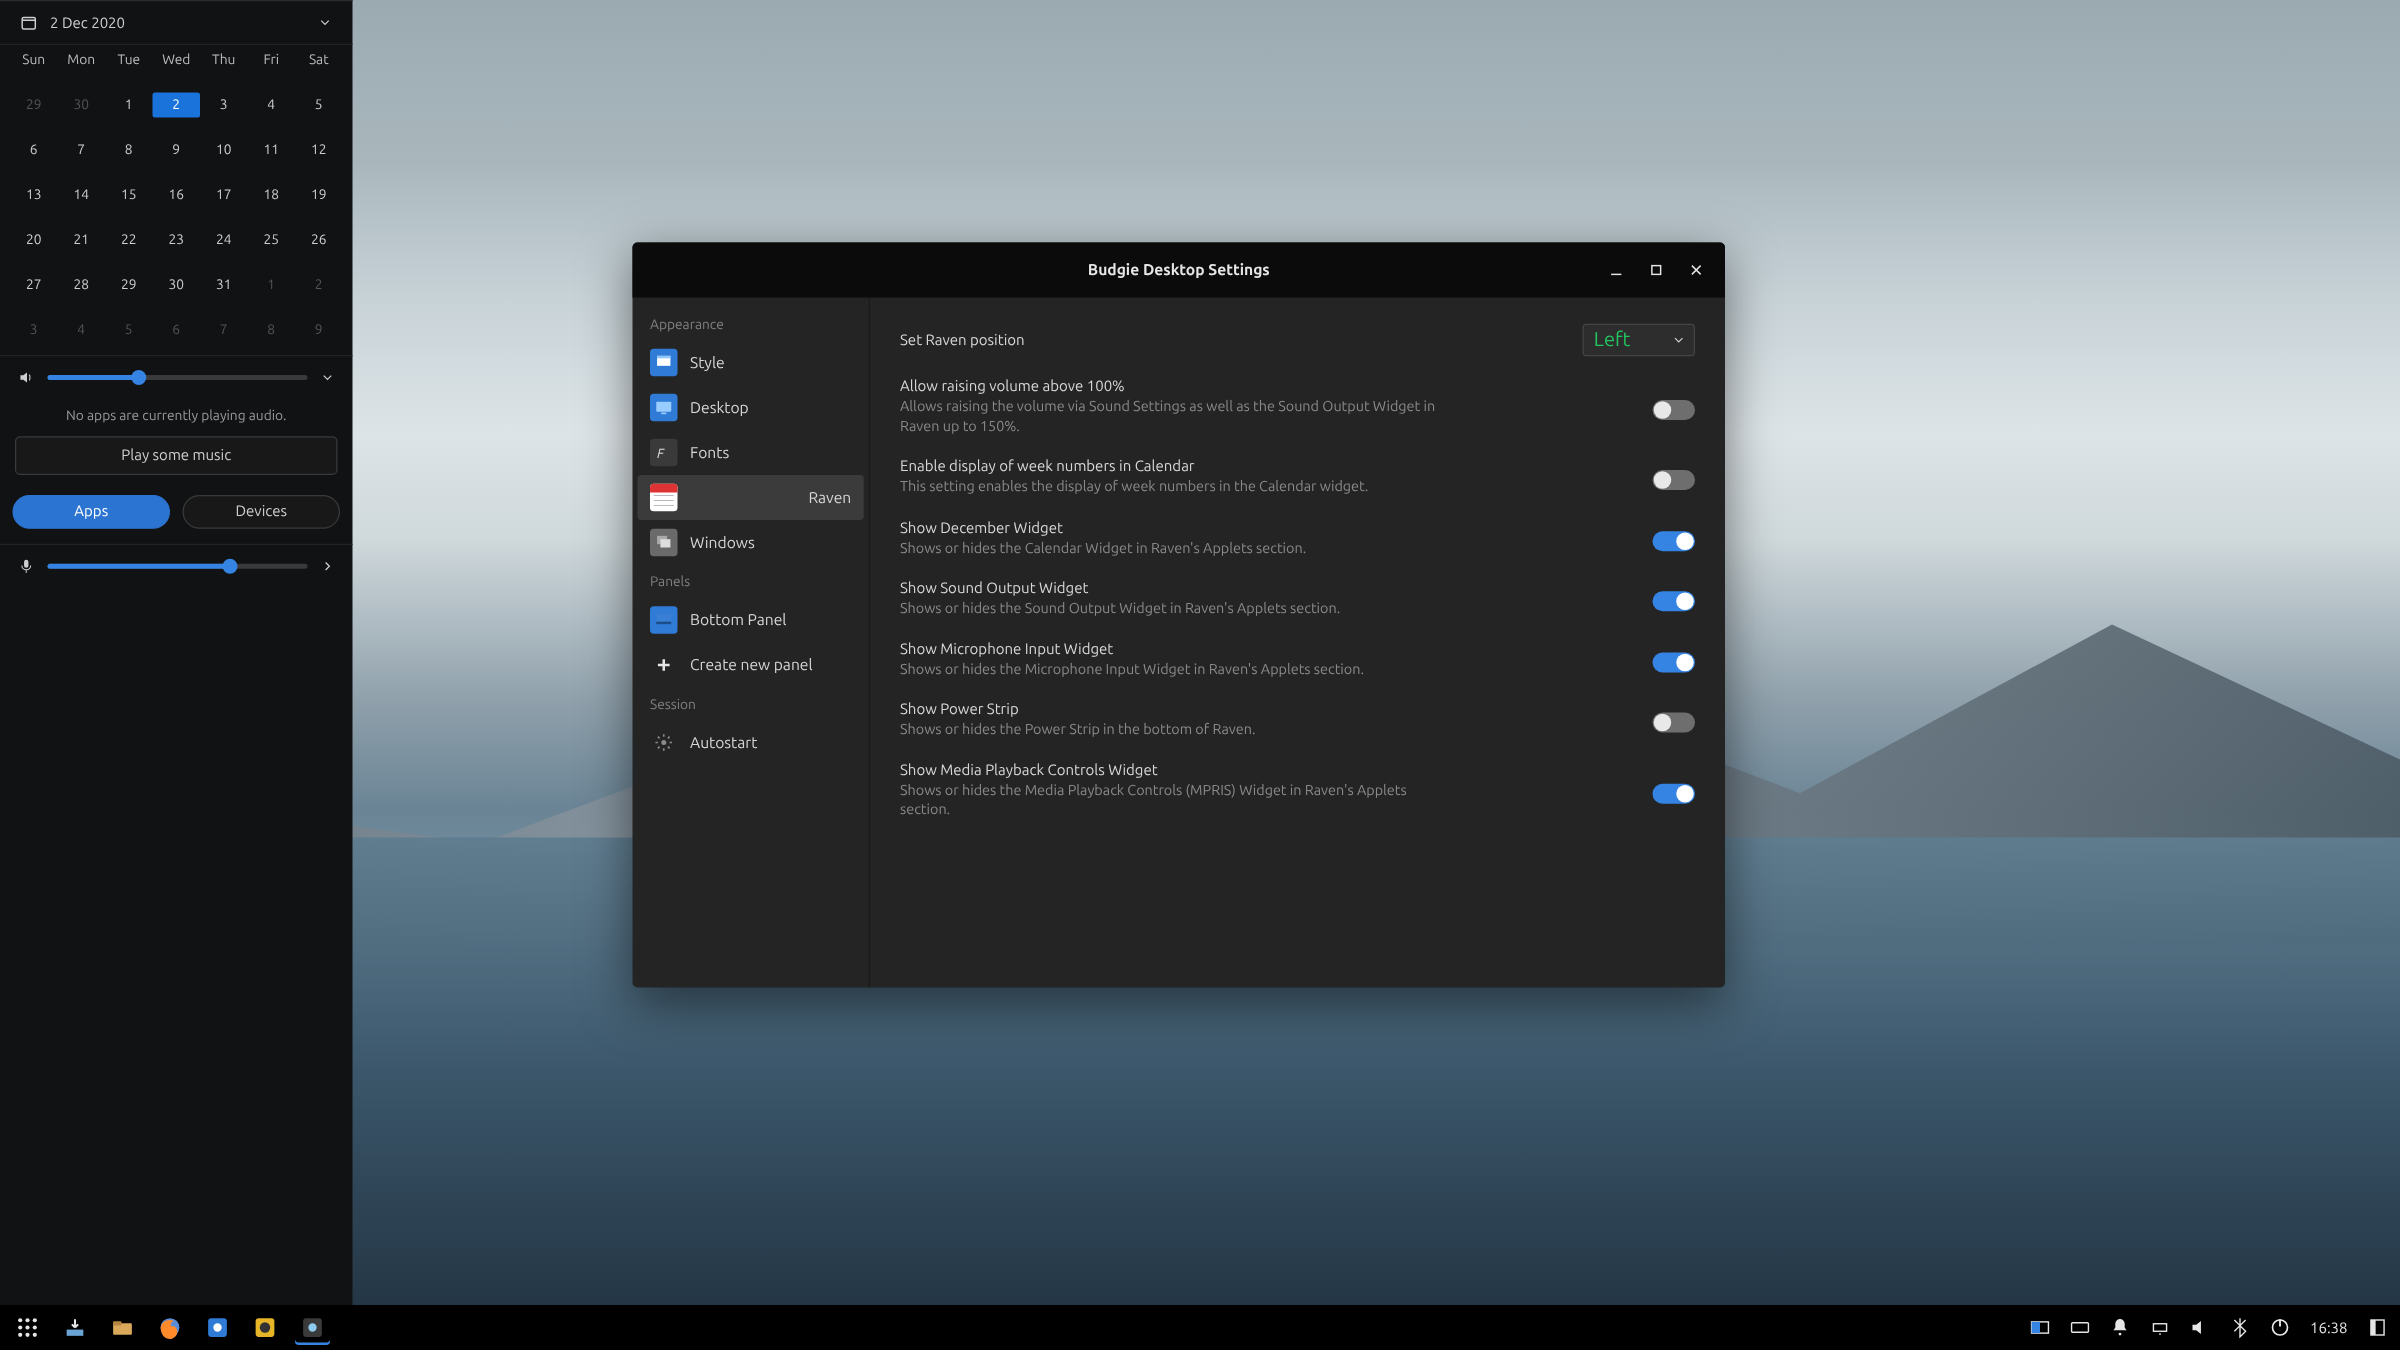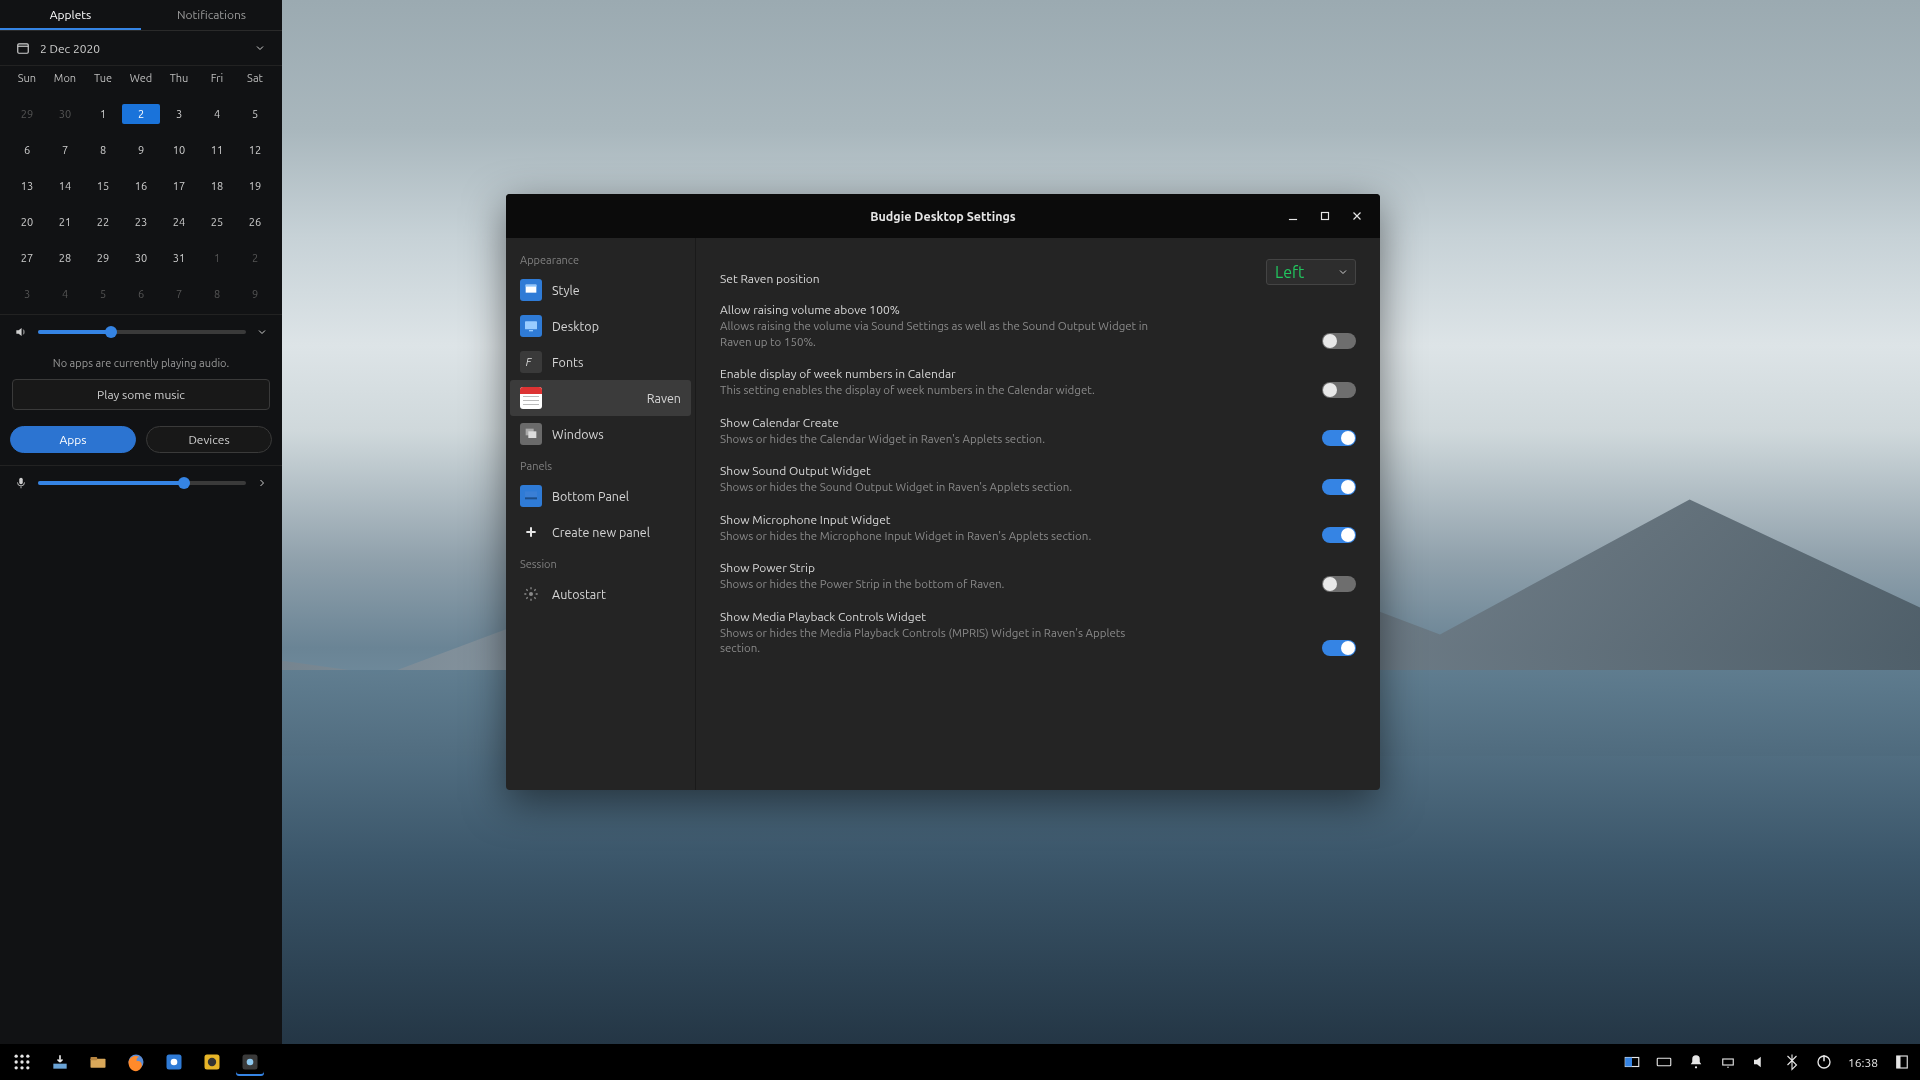--- a/index.html
+++ b/index.html
@@ -121,21 +121,21 @@
 .ic-raven { background: #fff; position: relative; }
 .ic-raven::before { content: ""; position: absolute; top: 0; left: 0; right: 0; height: 7px; background: #d33; border-radius: 3px 3px 0 0; }
 .ic-raven::after { content: ""; position: absolute; top: 9px; left: 3px; right: 3px; bottom: 3px; background: repeating-linear-gradient(#bbb 0 1px, transparent 1px 4px); }
 .ic-windows { background: #6a6a6a; }
 .ic-panel { background: #2f7bd6; }
 .ic-plus svg { stroke: #e6e6e6; }
 .ic-gear svg { fill: #8a8a8a; }
 .content {
   flex: 1; padding: 12px 24px 12px 24px; overflow-y: auto; font-size: 12px;
 }
-.setting { display: flex; gap: 36px; padding: 9px 0; align-items: flex-end; }
+.setting { display: flex; gap: 36px; padding: 9px 0; align-items: center; }
 .setting .txt { flex: 1; }
 .setting .t { color: #d8d8d8; font-size: 12px; }
 .setting .d { color: #8a8a8a; font-size: 11.5px; margin-top: 2px; line-height: 1.35; max-width: 430px; }
 .select {
   width: 90px; height: 26px; background: #2d2d2d; border: 1px solid #444;
   border-radius: 3px; display: flex; align-items: center; padding: 0 8px;
   font-size: 16px; color: #22c55e; cursor: pointer; position: relative;
 }
 .select .sel-chev { position: absolute; right: 6px; top: 50%; transform: translateY(-50%); }
 .toggle {
@@ -163,24 +163,20 @@
 .tb-app svg { width: 20px; height: 20px; }
 .tb-app.active { box-shadow: inset 0 -2px 0 #3584e4; }
 .clock { font-size: 12px; padding: 0 2px; }
 </style>
 </head>
 <body>
 
 <div class="wallpaper-mtn"></div>
 
 <div class="raven">
-  <div class="raven-tabs">
-    <div class="raven-tab active">Applets</div>
-    <div class="raven-tab">Notifications</div>
-  </div>
   <div class="raven-divider"></div>
 
   <div class="date-row">
     <svg class="cal-icon" viewBox="0 0 24 24">
         <rect x="3" y="5" width="18" height="16" rx="2" fill="none" stroke="#cfcfcf" stroke-width="2"></rect>
         <path d="M3 9h18" stroke="#cfcfcf" stroke-width="2"></path>
       </svg>
     <span>2 Dec 2020</span>
     <span class="spacer"></span>
     <svg class="chev" viewBox="0 0 24 24">
@@ -391,21 +387,21 @@
       <div class="setting">
         <div class="txt">
           <div class="t">Enable display of week numbers in Calendar</div>
           <div class="d">This setting enables the display of week numbers in the Calendar widget.</div>
         </div>
         <div class="toggle"></div>
       </div>
 
       <div class="setting">
         <div class="txt">
-          <div class="t">Show Calendar Create</div>
+          <div class="t">Show December Widget</div>
           <div class="d">Shows or hides the Calendar Widget in Raven's Applets section.</div>
         </div>
         <div class="toggle on"></div>
       </div>
 
       <div class="setting">
         <div class="txt">
           <div class="t">Show Sound Output Widget</div>
           <div class="d">Shows or hides the Sound Output Widget in Raven's Applets section.</div>
         </div>

